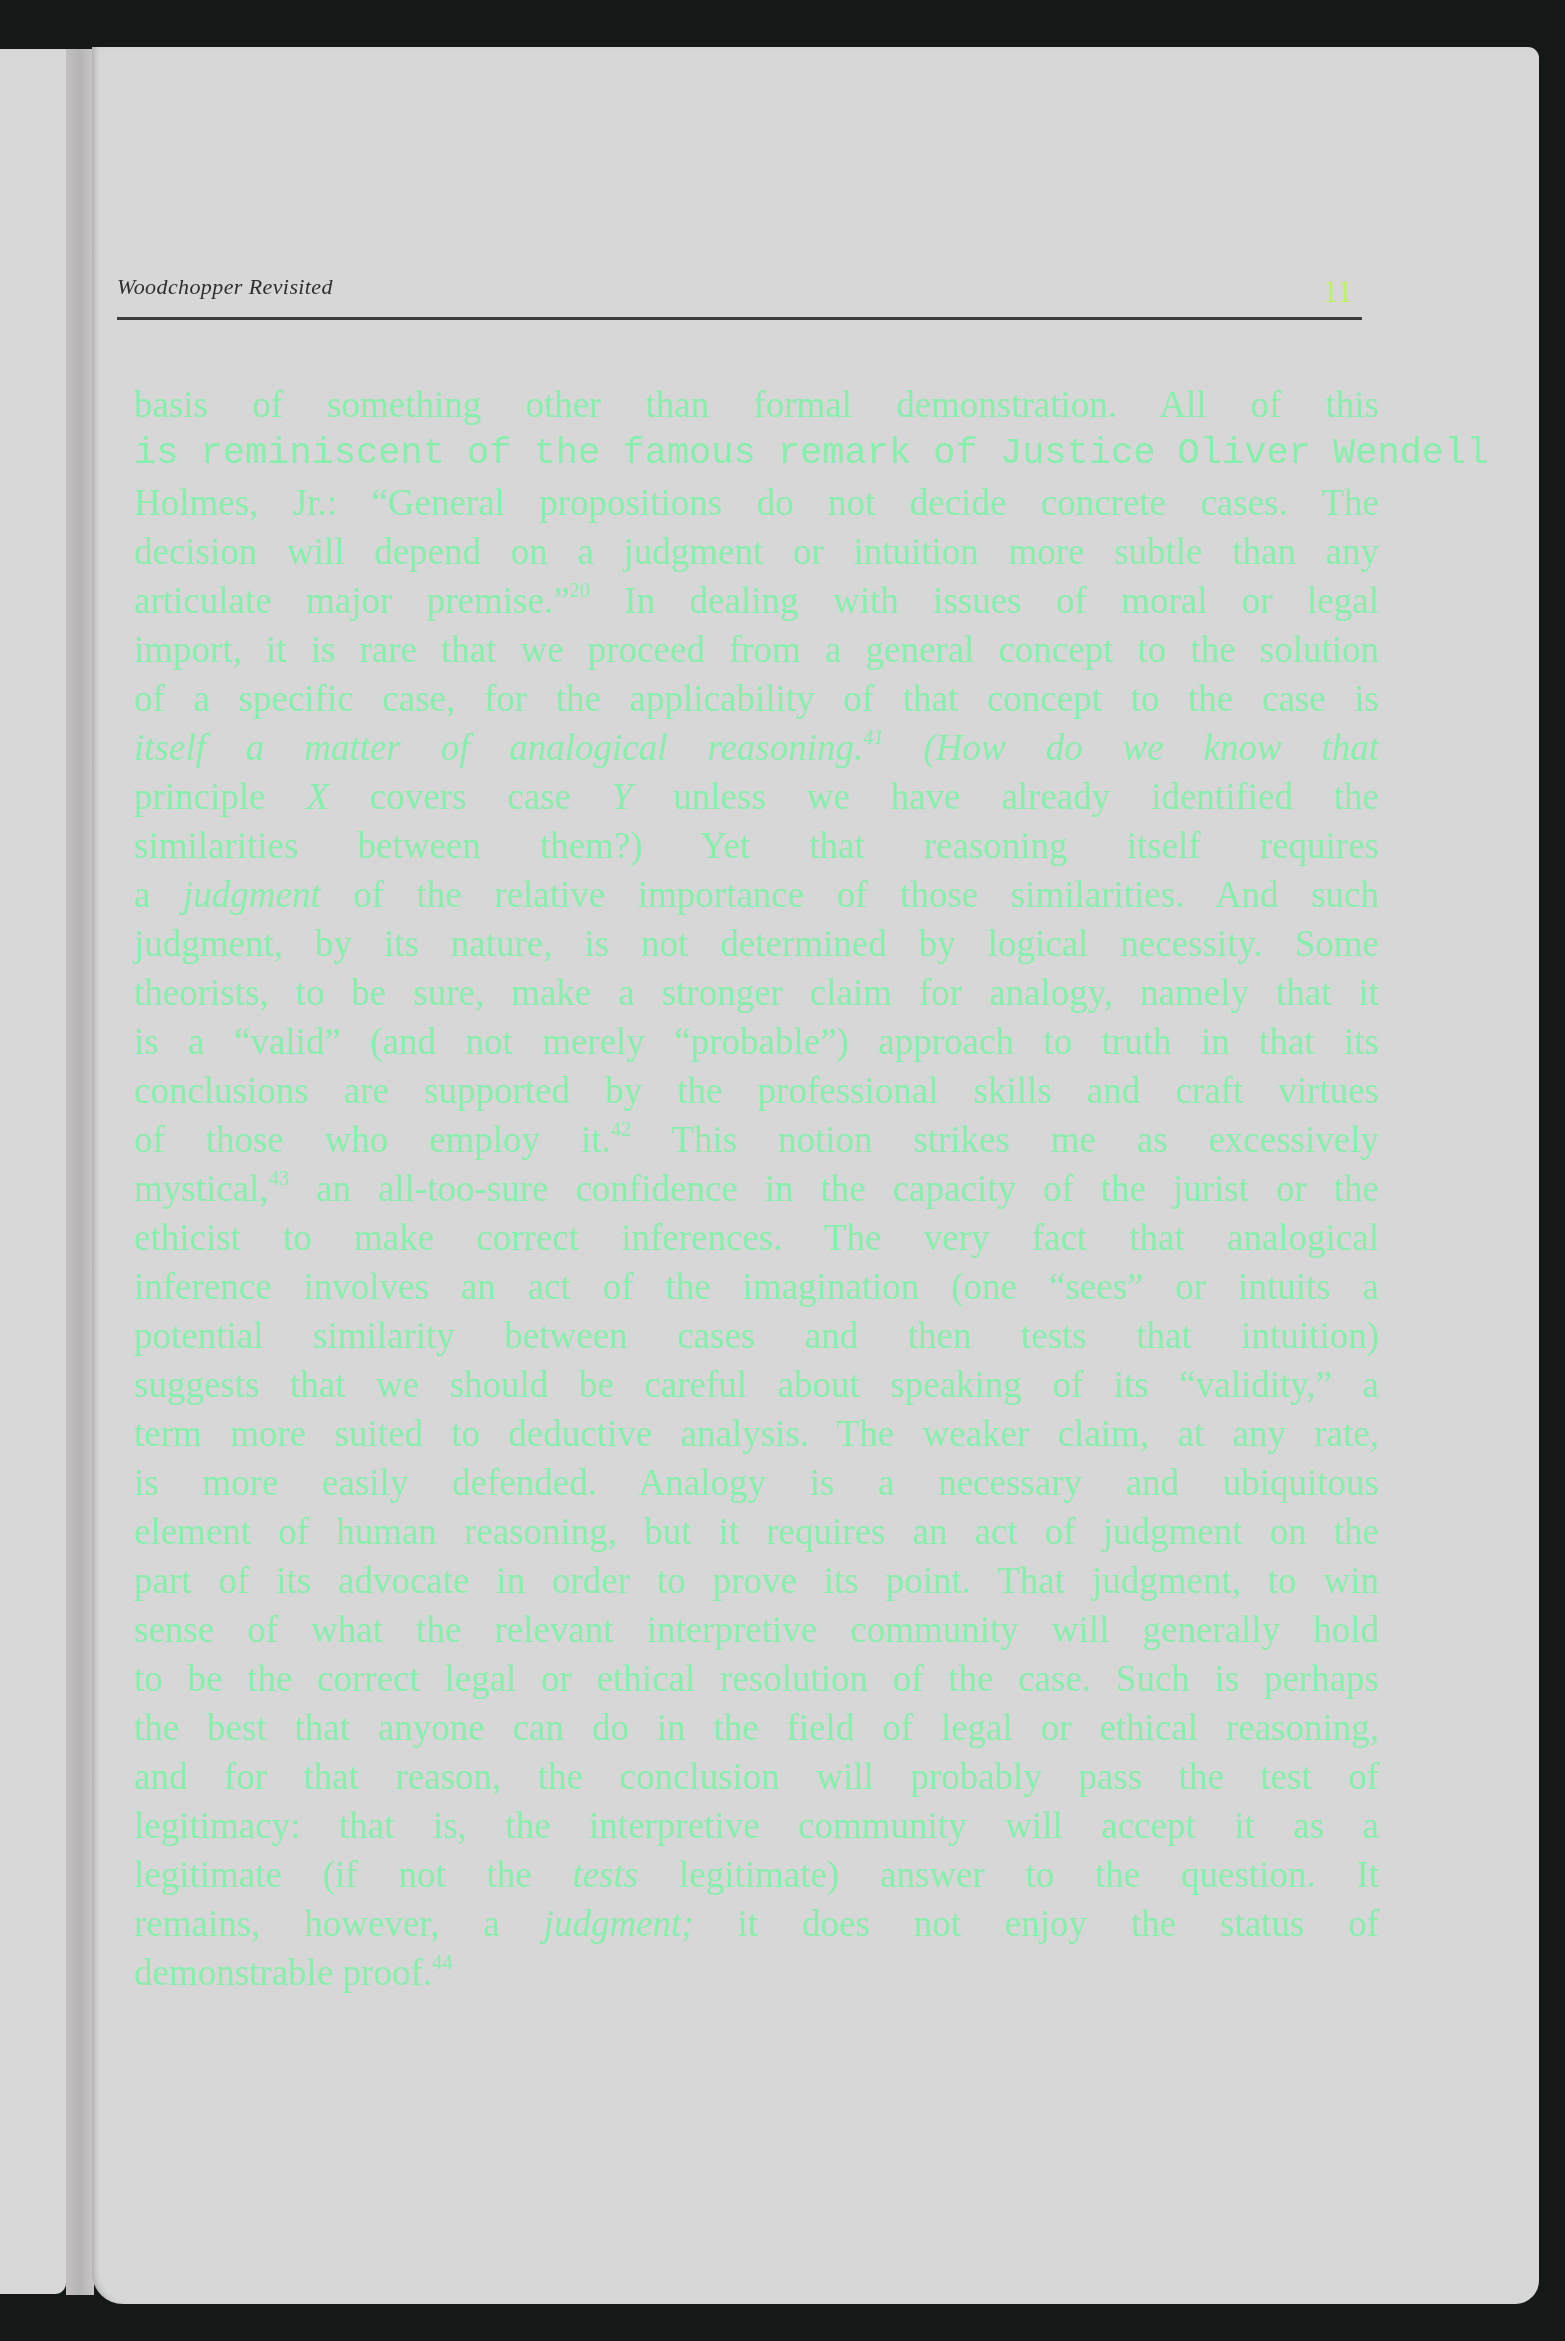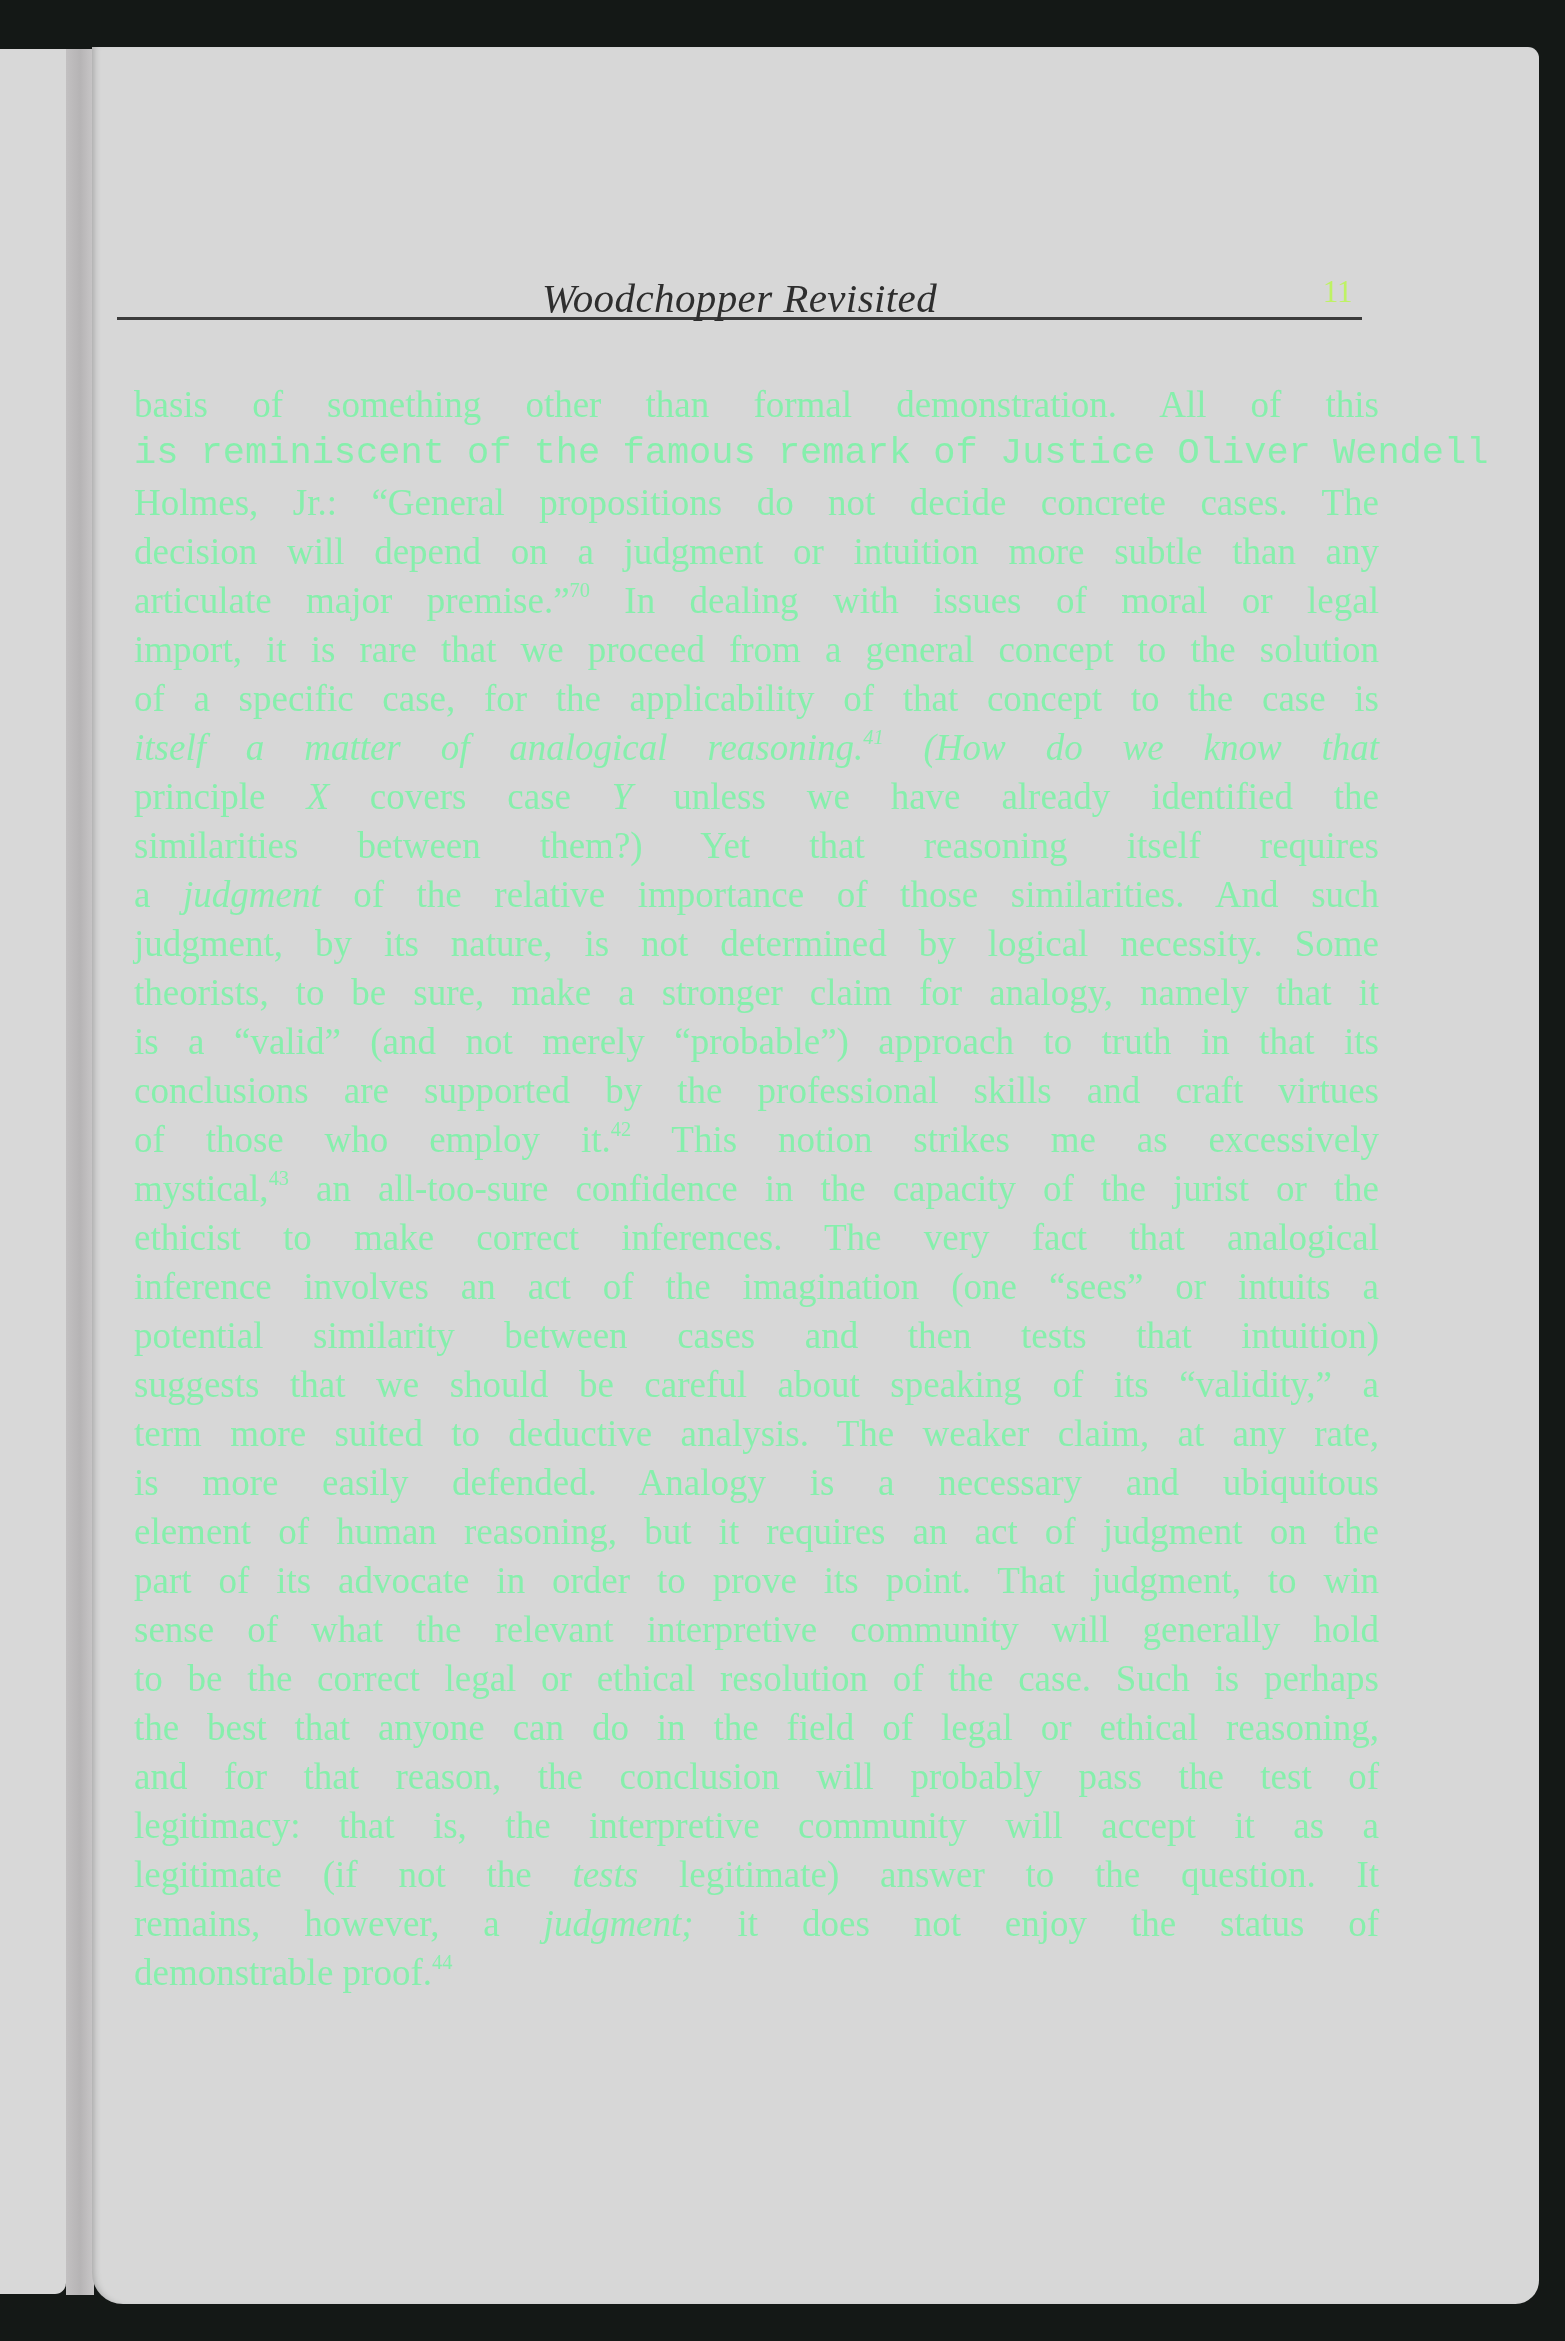--- a/index.html
+++ b/index.html
@@ -47,23 +47,22 @@
       top: 268px;
       width: 1245px;
       height: 49px;
       border-bottom: 3.1px solid #3b3b3b;
     }
     .running-title {
       position: absolute;
       left: 0;
       right: 0;
       top: 6.3px;
-      text-align: center;
       font-style: italic;
-      font-size: 41px;
+      font-size: 22px;
       color: #2e2e2e;
       letter-spacing: 0.4px;
     }
     .page-number {
       position: absolute;
       right: 9.4px;
       top: 6.3px;
       font-size: 31px;
       color: #bef264;
     }
@@ -105,21 +104,21 @@
 <div class="running-head">
   <div class="running-title">Woodchopper Revisited</div>
   <div class="page-number">11</div>
 </div>
 
 <div class="body-text" id="body-text">
     <div class="line" style="display: block; white-space: nowrap; word-spacing: 0px;"><span>basis of something other than formal demonstration. All of this</span></div>
     <div class="line" style="display: block; white-space: nowrap; word-spacing: 0px; font-family: Liberation Mono, monospace;"><span>is reminiscent of the famous remark of Justice Oliver Wendell</span></div>
     <div class="line" style="display: block; white-space: nowrap; word-spacing: 0px;"><span>Holmes, Jr.: “General propositions do not decide concrete cases. The</span></div>
     <div class="line" style="display: block; white-space: nowrap; word-spacing: 0px;"><span>decision will depend on a judgment or intuition more subtle than any</span></div>
-    <div class="line" style="display: block; white-space: nowrap; word-spacing: 0px;"><span>articulate major premise.”</span><sup>70</sup><span> In dealing with issues of moral or legal</span></div>
+    <div class="line" style="display: block; white-space: nowrap; word-spacing: 0px;"><span>articulate major premise.”</span><sup>20</sup><span> In dealing with issues of moral or legal</span></div>
     <div class="line" style="display: block; white-space: nowrap; word-spacing: 0px;"><span>import, it is rare that we proceed from a general concept to the solution</span></div>
     <div class="line" style="display: block; white-space: nowrap; word-spacing: 0px;"><span>of a specific case, for the applicability of that concept to the case is</span></div>
     <div class="line" style="display: block; white-space: nowrap; word-spacing: 0px; font-style: italic;"><span>itself a matter of analogical reasoning.</span><sup>41</sup><span> (How do we know that</span></div>
     <div class="line" style="display: block; white-space: nowrap; word-spacing: 0px;"><span>principle </span><span class="it">X</span><span> covers case </span><span class="it">Y</span><span> unless we have already identified the</span></div>
     <div class="line" style="display: block; white-space: nowrap; word-spacing: 0px;"><span>similarities between them?) Yet that reasoning itself requires</span></div>
     <div class="line" style="display: block; white-space: nowrap; word-spacing: 0px;"><span>a </span><span class="it">judgment</span><span> of the relative importance of those similarities. And such</span></div>
     <div class="line" style="display: block; white-space: nowrap; word-spacing: 0px;"><span>judgment, by its nature, is not determined by logical necessity. Some</span></div>
     <div class="line" style="display: block; white-space: nowrap; word-spacing: 0px;"><span>theorists, to be sure, make a stronger claim for analogy, namely that it</span></div>
     <div class="line" style="display: block; white-space: nowrap; word-spacing: 0px;"><span>is a “valid” (and not merely “probable”) approach to truth in that its</span></div>
     <div class="line" style="display: block; white-space: nowrap; word-spacing: 0px;"><span>conclusions are supported by the professional skills and craft virtues</span></div>

